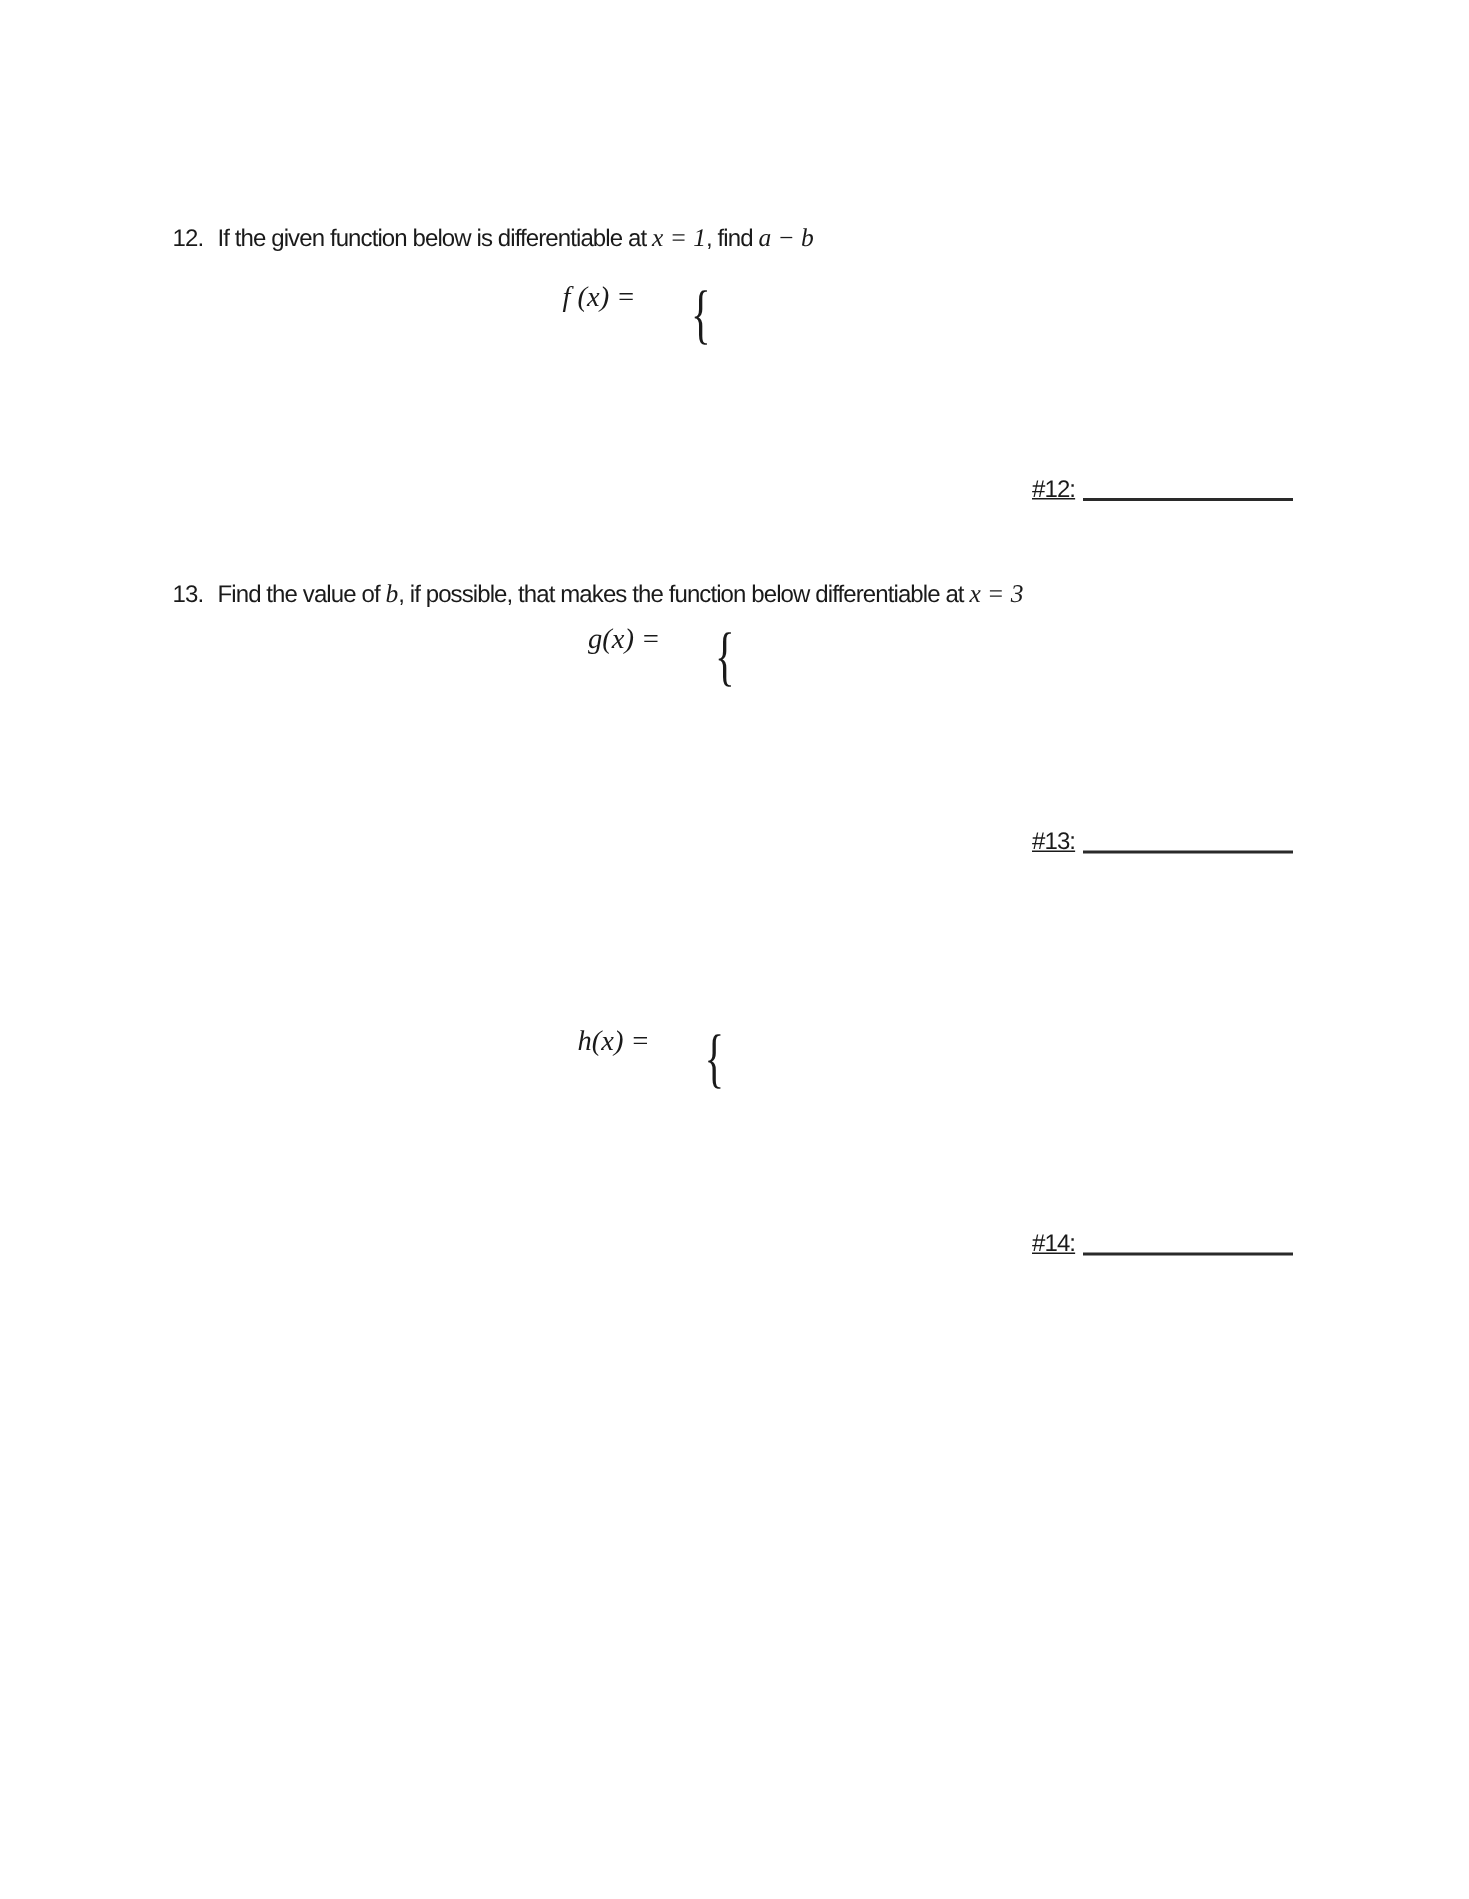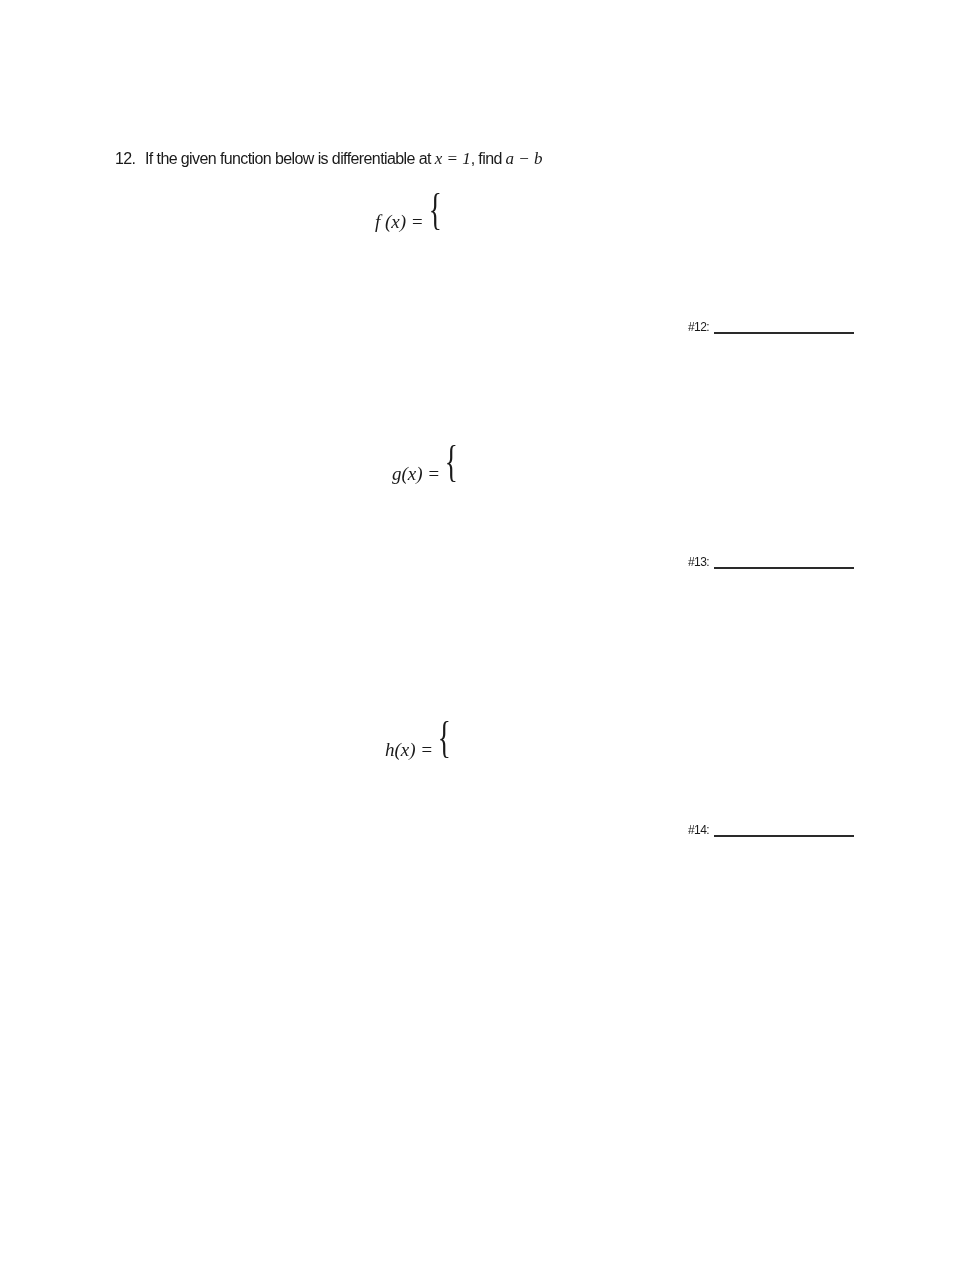--- a/index.html
+++ b/index.html
@@ -30,26 +30,27 @@
   .m {
     font-family: "Liberation Serif", serif;
     font-style: italic;
     font-size: 17px;
     letter-spacing: 0;
   }
   
   .formula {
     position: absolute;
     display: flex;
-    align-items: flex-end;
+    align-items: flex-start;
     font-family: "Liberation Serif", serif;
     font-style: italic;
     font-size: 19px;
     color: #1a1a1a;
     white-space: nowrap;
+    gap: 32px;
   }
   .formula .lhs {
     margin-right: 2px;
     line-height: 21px;
   }
   .formula .brace {
     display: inline-block;
     width: 14px;
     font-size: 44px;
     line-height: 44px;
@@ -64,25 +65,26 @@
     column-gap: 20px;
     row-gap: 0;
     line-height: 21px;
   }
   .formula .expr { text-align: center; }
   .formula .cond { text-align: left; }
   
   .answer {
     position: absolute;
     left: 688px;
-    font-size: 12px;
+    font-size: 16px;
     letter-spacing: -0.6px;
     line-height: 22px;
     white-space: nowrap;
     color: #1a1a1a;
+    text-decoration: underline;
   }
   .ans-line {
     display: inline-block;
     width: 140px;
     height: 2px;
     border-bottom: 2px solid #2a2a2a;
     margin-left: 5px;
     vertical-align: -3px;
   }
 </style>
@@ -97,32 +99,35 @@
 
   <div class="formula" style="left:375px; top:188px">
     <span class="lhs">f (x) =</span>
     <span class="brace">{</span>
   </div>
 
   <div class="answer" style="top:316px">
     <span class="ans-label">#12:</span><span class="ans-line"></span>
   </div>
 
+  <div class="stmt" style="top:385px">
+    <span class="num">13.</span><span>Find the value of </span><span class="m">b</span><span>, if possible, that makes the function below differentiable at </span><span class="m">x = 3</span>
+  </div>
 
-  <div class="formula" style="left:392px; top:440px">
+  <div class="formula" style="left:392px; top:416px">
     <span class="lhs">g(x) =</span>
     <span class="brace">{</span>
   </div>
 
   <div class="answer" style="top:551px">
     <span class="ans-label">#13:</span><span class="ans-line"></span>
   </div>
 
 
-  <div class="formula" style="left:385px; top:716px">
+  <div class="formula" style="left:385px; top:684px">
     <span class="lhs">h(x) =</span>
     <span class="brace">{</span>
   </div>
 
   <div class="answer" style="top:819px">
     <span class="ans-label">#14:</span><span class="ans-line"></span>
   </div>
 
 </div>
 

